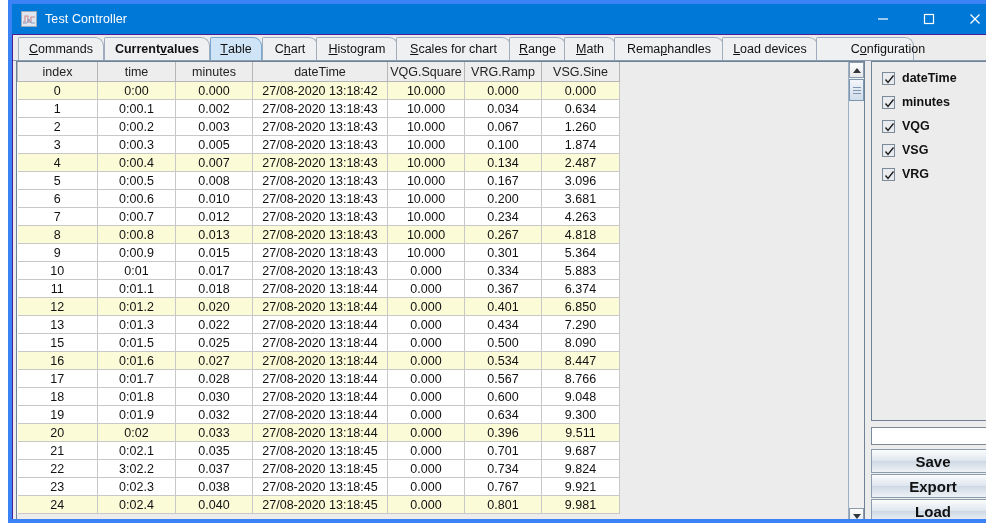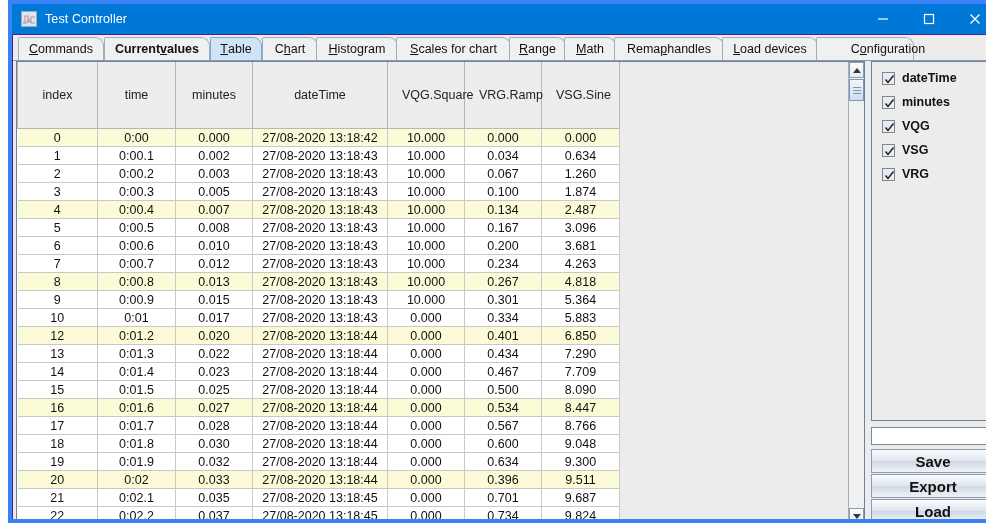--- a/index.html
+++ b/index.html
@@ -129,29 +129,29 @@
     overflow: hidden;
     background: #ececec;
   }
   table.grid {
     border-collapse: collapse;
     table-layout: fixed;
     width: 602px;
     background: #ffffff;
   }
   table.grid th {
-    height: 38px;
+    height: 19px;
     background: #ededed;
     border: 1px solid #b6b6b6;
     border-top: none;
     font-weight: normal;
     font-size: 12.5px;
     color: #222;
     text-align: center;
-    padding: 14px;
+    padding: 0;
   }
   table.grid td {
     height: 17px;
     border: 1px solid #c8c8c8;
     border-top: none;
     font-size: 12.5px;
     color: #111;
     text-align: center;
     padding: 0;
     background: #ffffff;
@@ -434,48 +434,48 @@
               </tr>
               <tr>
                 <td>10</td>
                 <td>0:01</td>
                 <td>0.017</td>
                 <td>27/08-2020 13:18:43</td>
                 <td>0.000</td>
                 <td>0.334</td>
                 <td>5.883</td>
               </tr>
+              <tr>
+                <td>11</td>
+                <td>0:01.1</td>
+                <td>0.018</td>
+                <td>27/08-2020 13:18:44</td>
+                <td>0.000</td>
+                <td>0.367</td>
+                <td>6.374</td>
+              </tr>
               <tr class="hl">
                 <td>12</td>
                 <td>0:01.2</td>
                 <td>0.020</td>
                 <td>27/08-2020 13:18:44</td>
                 <td>0.000</td>
                 <td>0.401</td>
                 <td>6.850</td>
               </tr>
               <tr>
                 <td>13</td>
                 <td>0:01.3</td>
                 <td>0.022</td>
                 <td>27/08-2020 13:18:44</td>
                 <td>0.000</td>
                 <td>0.434</td>
                 <td>7.290</td>
               </tr>
               <tr>
-                <td>14</td>
-                <td>0:01.4</td>
-                <td>0.023</td>
-                <td>27/08-2020 13:18:44</td>
-                <td>0.000</td>
-                <td>0.467</td>
-                <td>7.709</td>
-              </tr>
-              <tr>
                 <td>15</td>
                 <td>0:01.5</td>
                 <td>0.025</td>
                 <td>27/08-2020 13:18:44</td>
                 <td>0.000</td>
                 <td>0.500</td>
                 <td>8.090</td>
               </tr>
               <tr class="hl">
                 <td>16</td>
@@ -526,21 +526,21 @@
                 <td>21</td>
                 <td>0:02.1</td>
                 <td>0.035</td>
                 <td>27/08-2020 13:18:45</td>
                 <td>0.000</td>
                 <td>0.701</td>
                 <td>9.687</td>
               </tr>
               <tr>
                 <td>22</td>
-                <td>0:02.2</td>
+                <td>3:02.2</td>
                 <td>0.037</td>
                 <td>27/08-2020 13:18:45</td>
                 <td>0.000</td>
                 <td>0.734</td>
                 <td>9.824</td>
               </tr>
               <tr>
                 <td>23</td>
                 <td>0:02.3</td>
                 <td>0.038</td>

